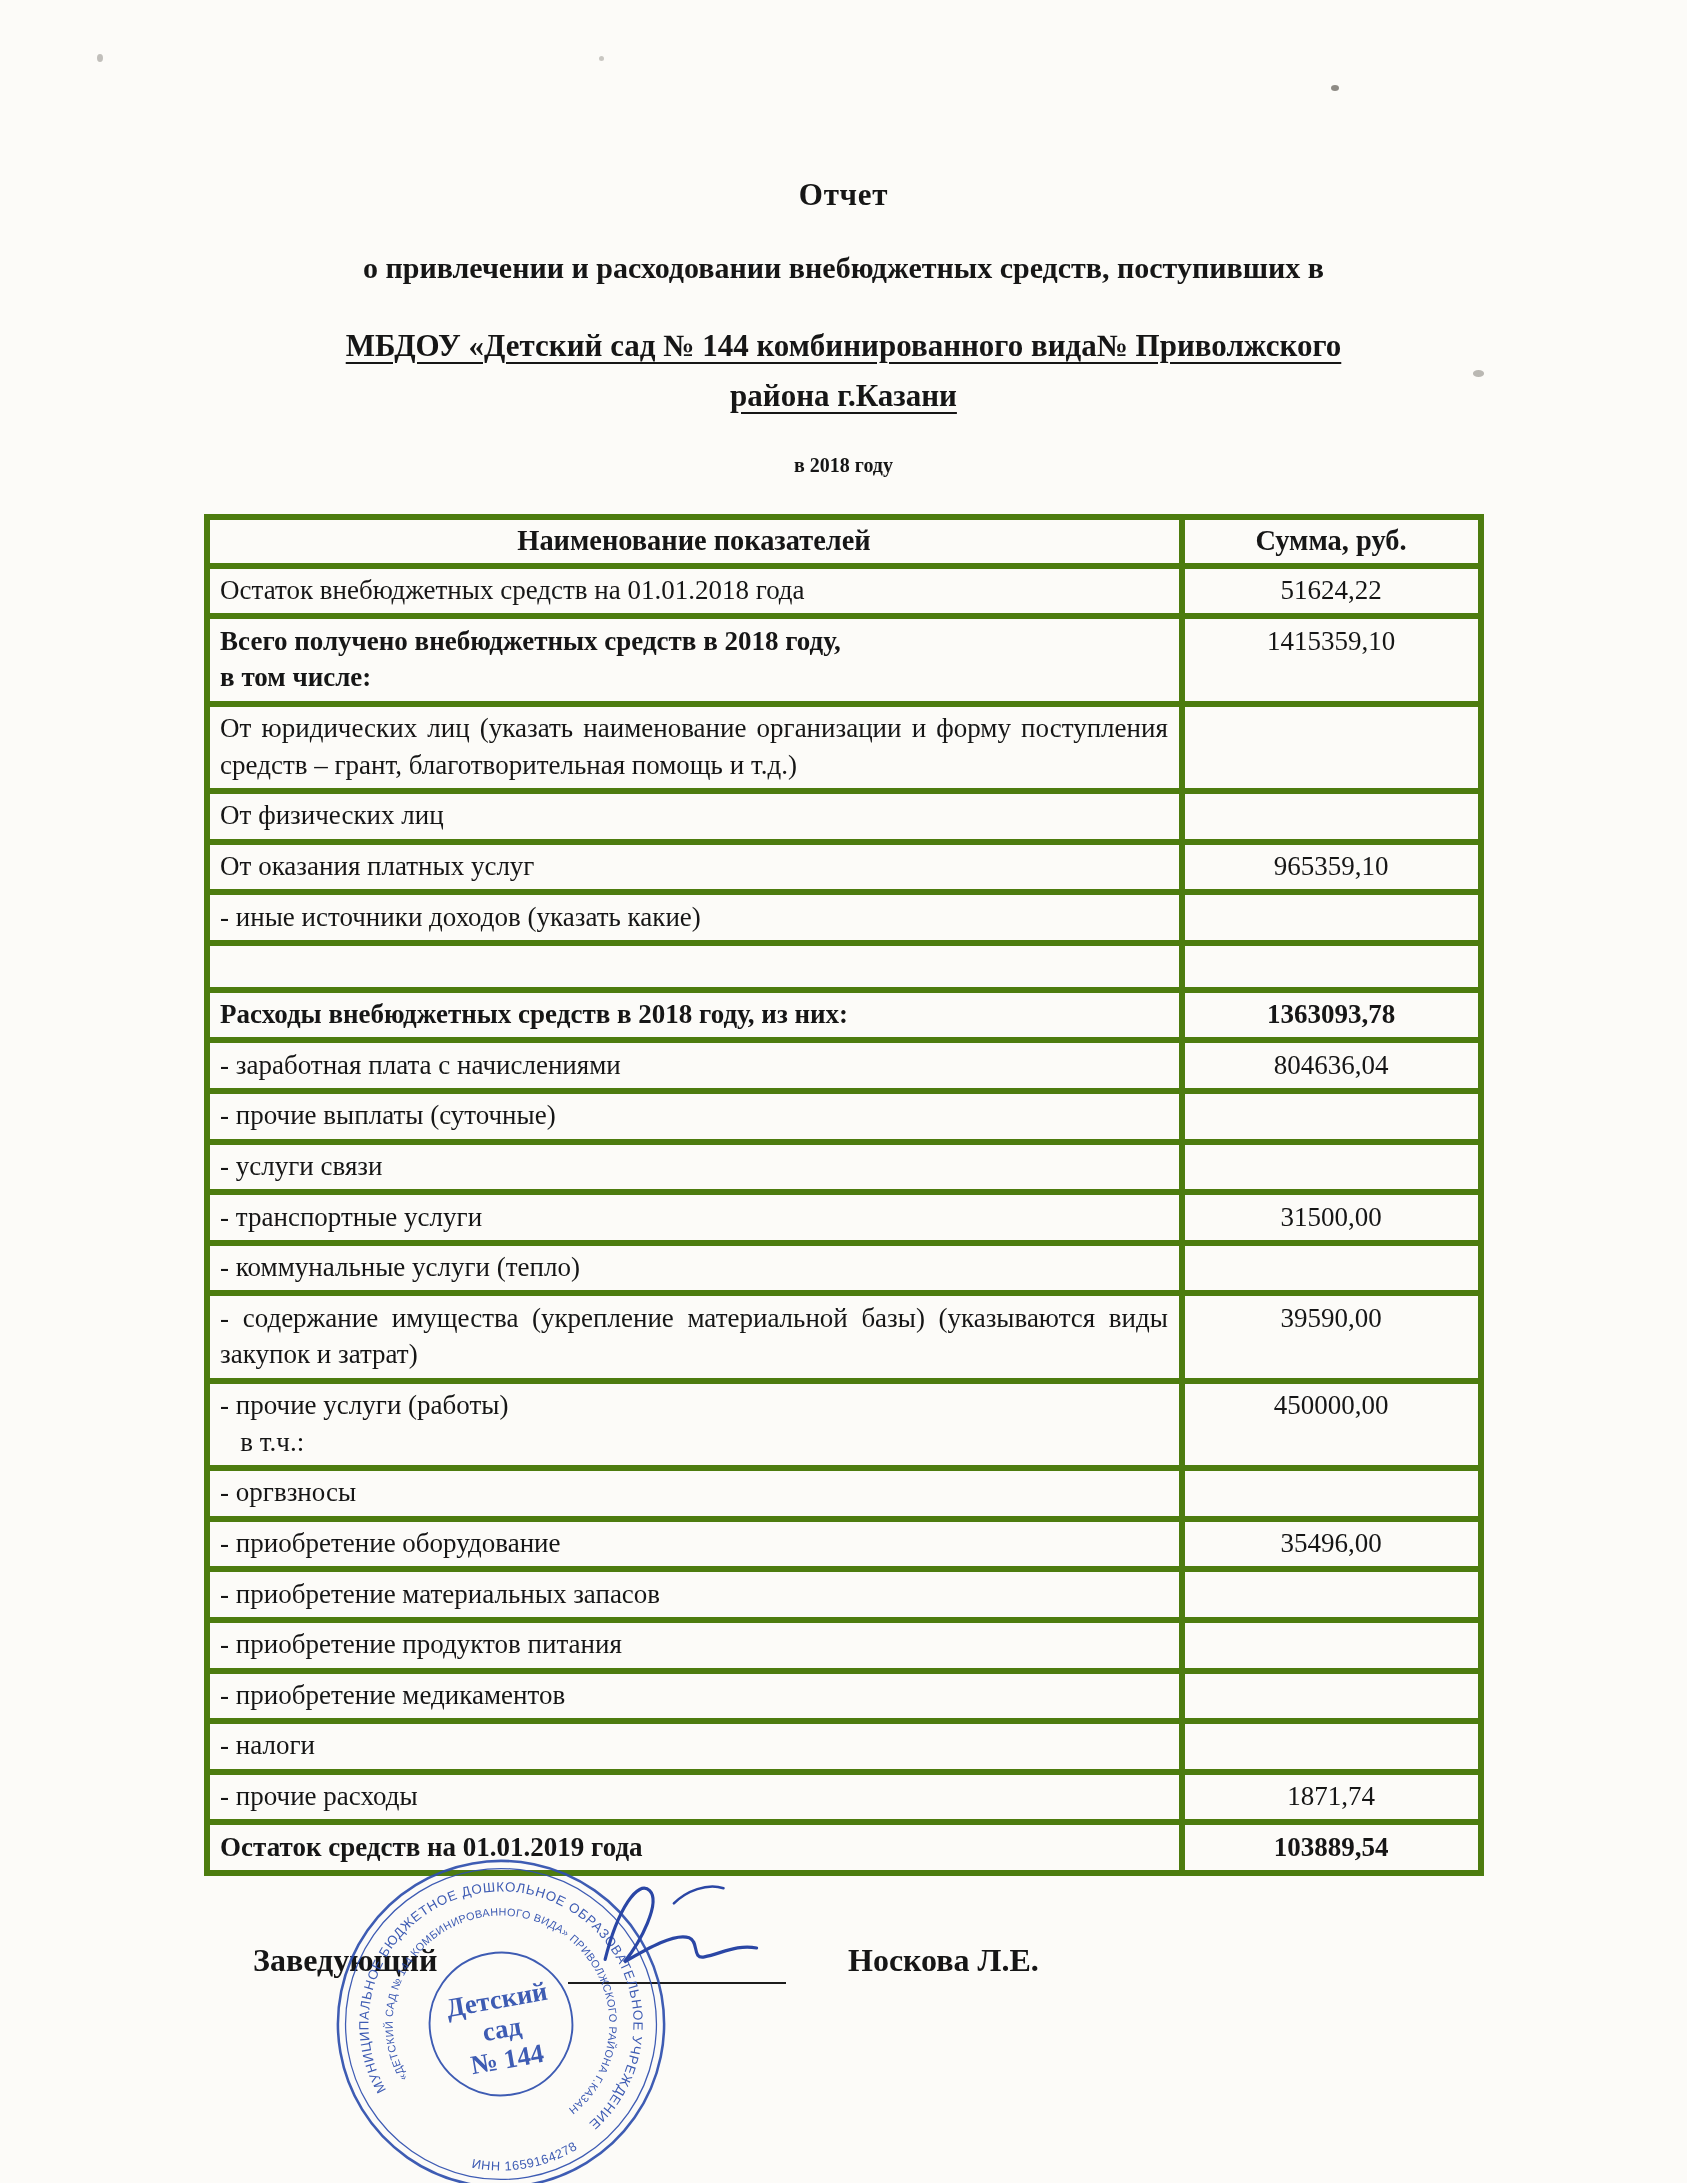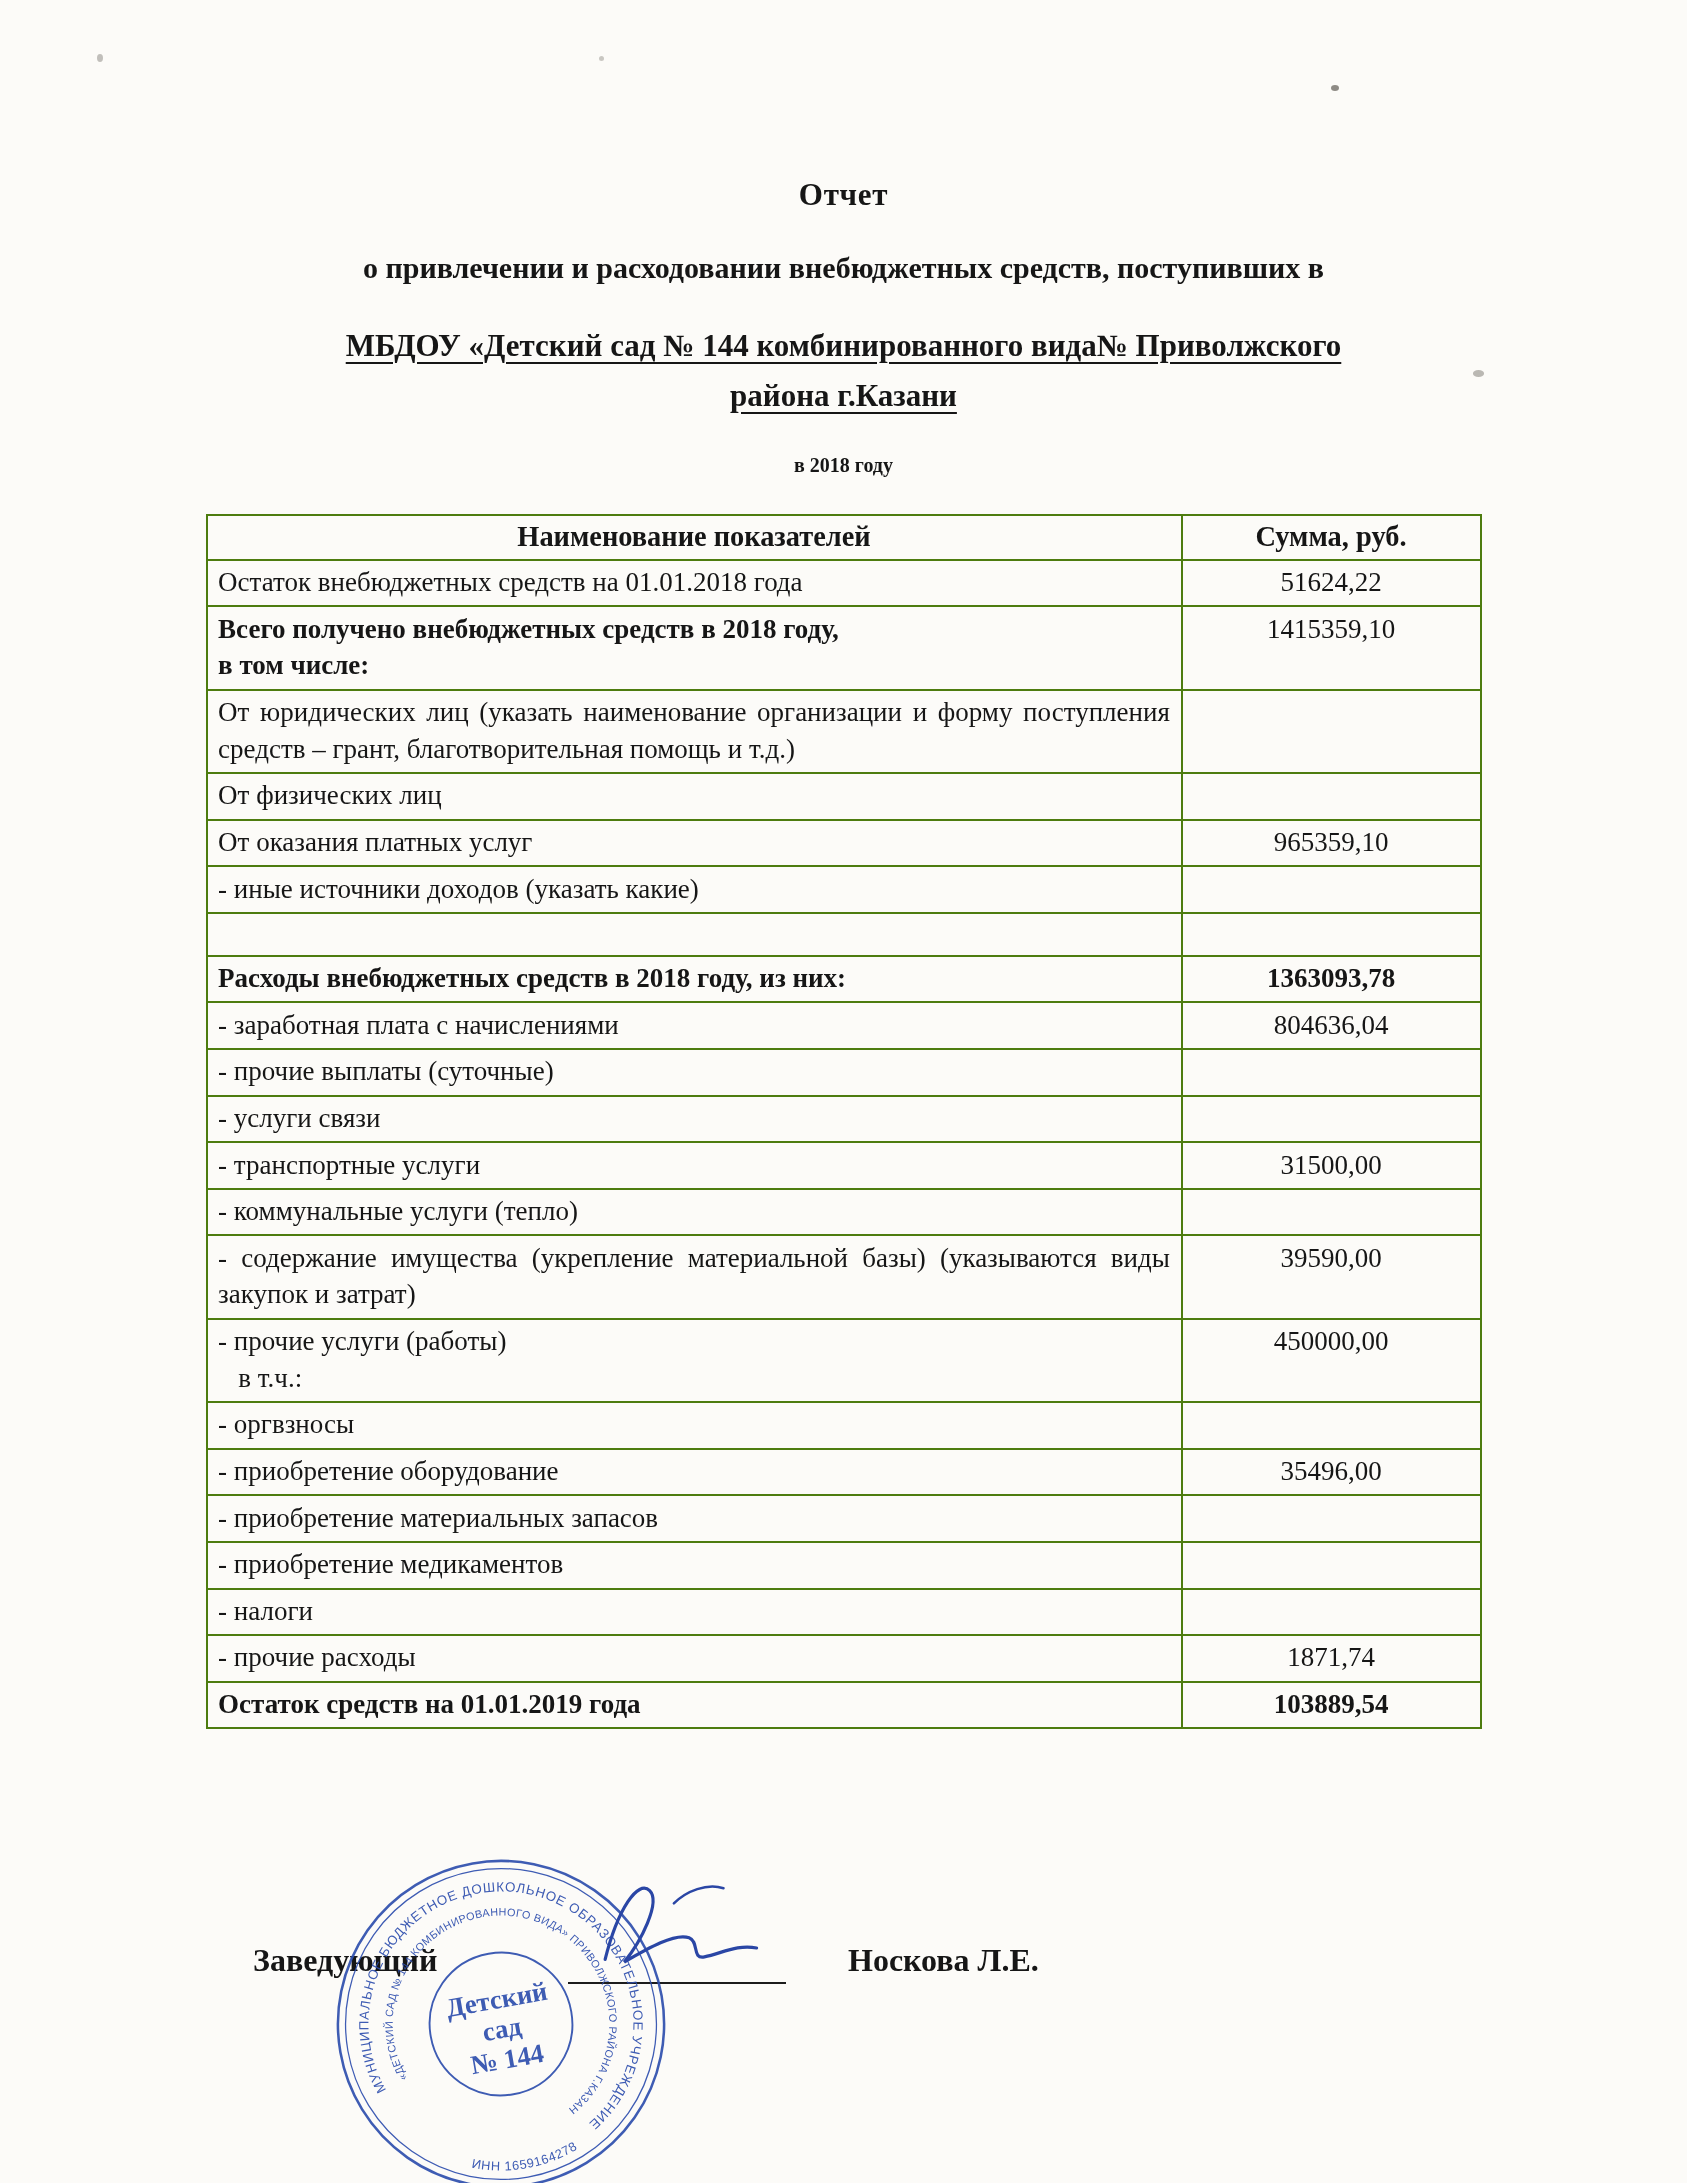--- a/index.html
+++ b/index.html
@@ -20,21 +20,21 @@
   .headings { width: 1274px; margin: 0 auto; text-align: center; font-weight: bold; }
   .doc-title    { font-size: 31px; margin: 12px 0 38px; letter-spacing: 0.7px; }
   .doc-subtitle { font-size: 30px; margin: 0 0 36px; }
   .doc-org      { font-size: 31px; margin: 0 0 34px; line-height: 1.6; }
   .doc-org .u   { text-decoration: underline; text-decoration-thickness: 2px; text-underline-offset: 6px; }
   .doc-org span { display: block; }
   .doc-year     { font-size: 20px; margin: 0 0 37px; }
 
   
   table.report { border-collapse: collapse; width: 1274px; margin: 0 auto; table-layout: fixed; }
-  .report th, .report td { border: 2px solid #4d7c0f; vertical-align: top; }
+  .report th, .report td { border: 6px solid #4d7c0f; vertical-align: top; }
   .report th {
     font-size: 28.4px; font-weight: bold; text-align: center; padding: 5.3px 6.6px;
   }
   .report td { font-size: 27px; line-height: 1.36; height: 33px; }
   .c-name { text-align: left; padding: 3.3px 10.6px 4.6px; white-space: pre-line; }
   .c-val  { text-align: center; width: 299px; padding: 3.3px 6.6px 4.6px; border-radius: 13px; }
   tr.justify .c-name { text-align: justify; }
   tr.bold-name .c-name { font-weight: bold; margin-left: 38px; }
   tr.bold-row  td { font-weight: bold; }
 
@@ -148,20 +148,24 @@
       </tr>
       <tr>
         <td class="c-name">- приобретение оборудование</td>
         <td class="c-val">35496,00</td>
       </tr>
       <tr>
         <td class="c-name">- приобретение материальных запасов</td>
         <td class="c-val"></td>
       </tr>
       <tr>
+        <td class="c-name">- приобретение продуктов питания</td>
+        <td class="c-val"></td>
+      </tr>
+      <tr>
         <td class="c-name">- приобретение медикаментов</td>
         <td class="c-val"></td>
       </tr>
       <tr>
         <td class="c-name">- налоги</td>
         <td class="c-val"></td>
       </tr>
       <tr>
         <td class="c-name">- прочие расходы</td>
         <td class="c-val">1871,74</td>

